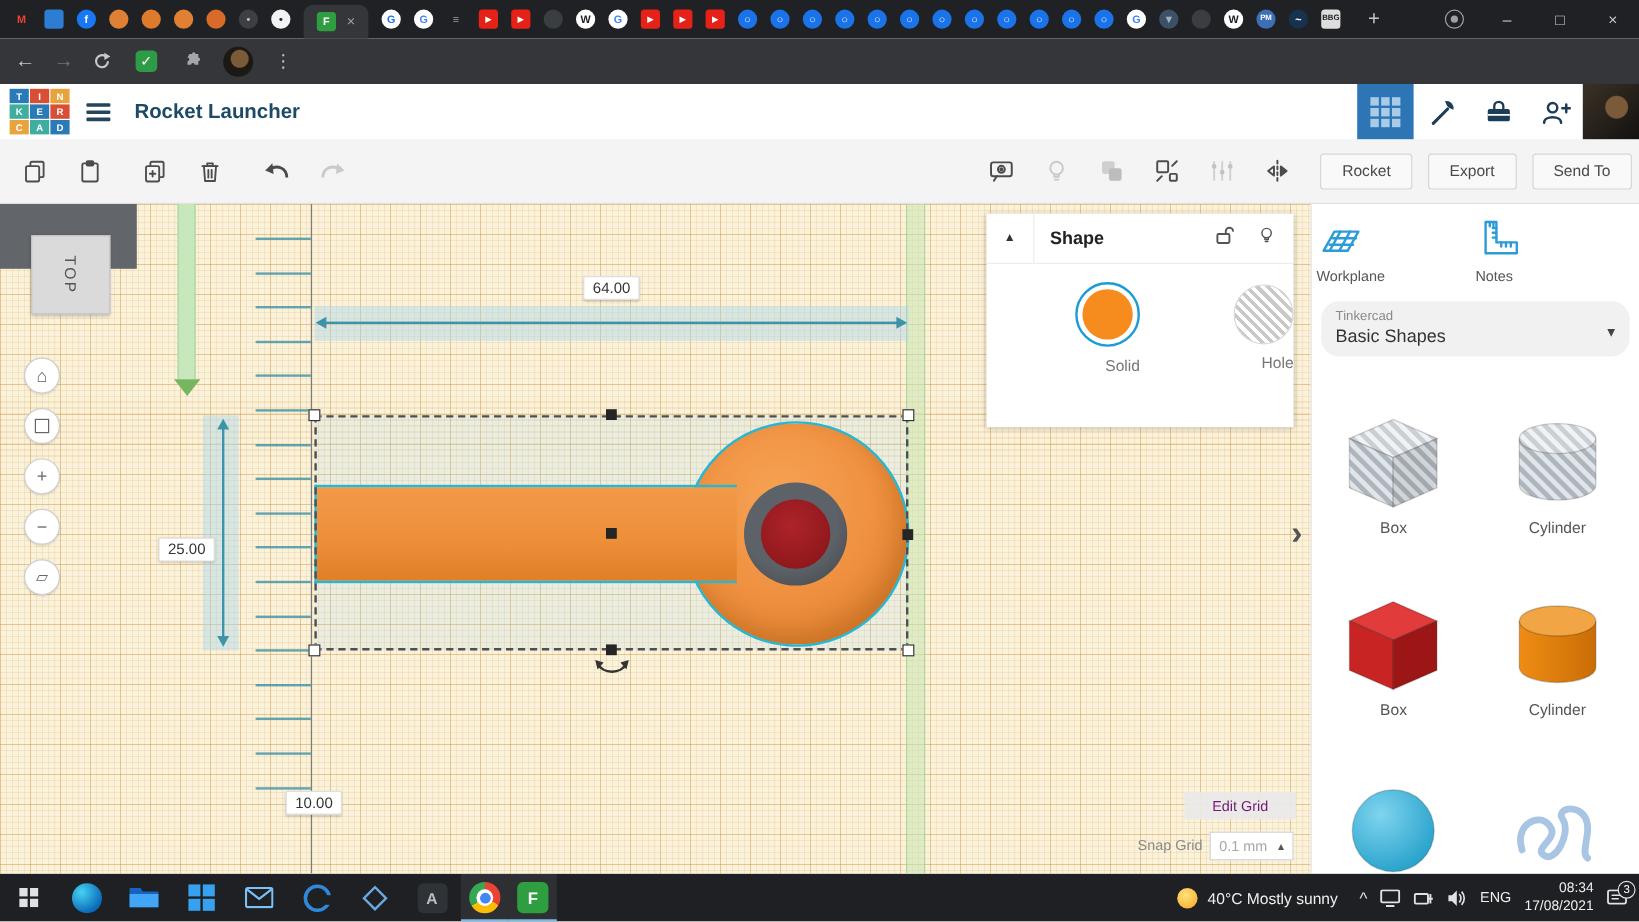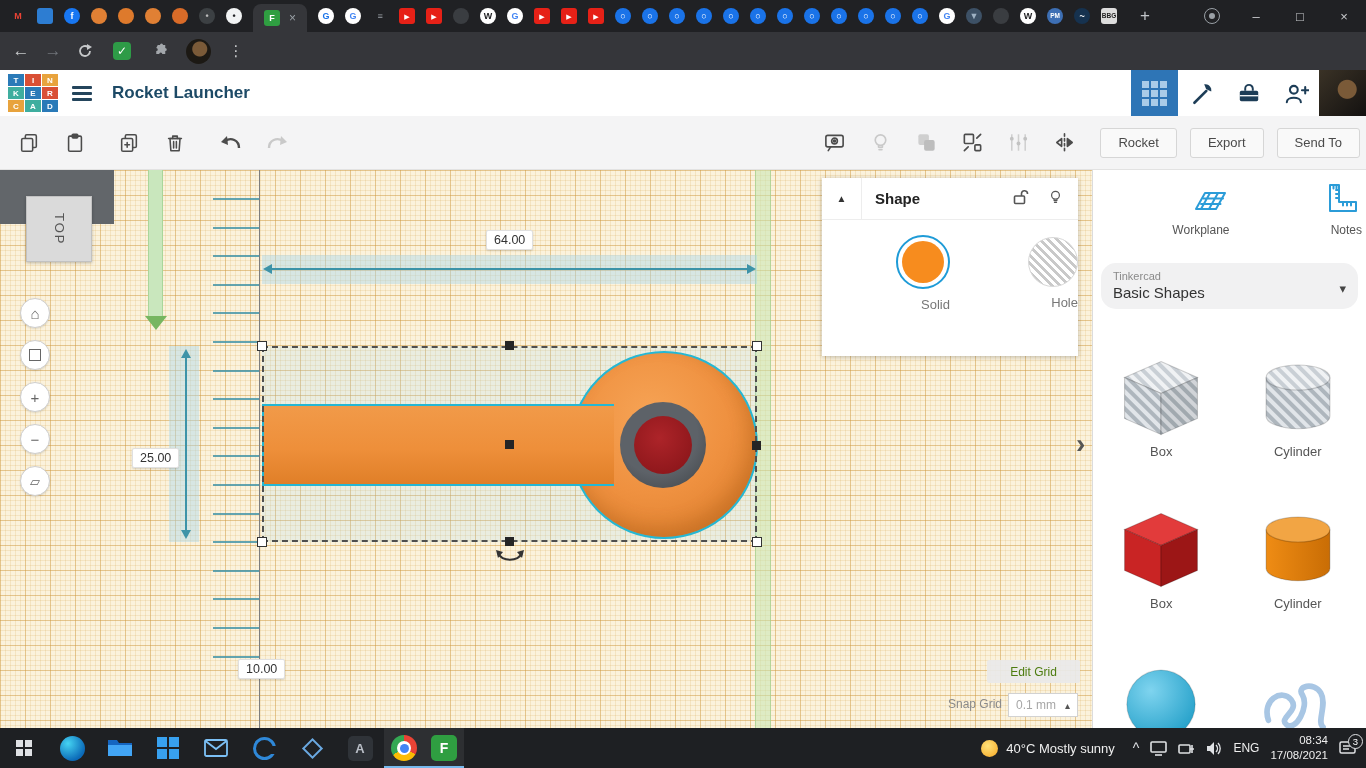--- a/index.html
+++ b/index.html
@@ -99,34 +99,34 @@
   .sp-opt{flex:1;display:flex;flex-direction:column;align-items:flex-end}
   #solid-ring{width:54px;height:54px;border-radius:50%;border:2px solid #1e9bd7;display:flex;align-items:center;justify-content:center;background:#fff}
   #solid-dot{width:42px;height:42px;border-radius:50%;background:#f78c1e}
   #hole-dot{width:50px;height:50px;border-radius:50%;border:1px solid #d8d8d8;
       background:repeating-linear-gradient(45deg,#fff 0 3px,#c9c9c9 3px 6px);margin-top:2px}
   .sp-lbl{margin-top:8px;font-size:13px;color:#777}
 
   
   #rpanel{width:274px;height:558px;background:#fff;border-left:1px solid #dcdcdc;overflow:hidden}
   #rtools{display:flex;padding:10px 4px 0}
-  .rtool{flex:1;display:flex;flex-direction:column;align-items:flex-end;gap:5px}
+  .rtool{flex:1;display:flex;flex-direction:column;align-items:flex-start;gap:5px}
   .rtool .lbl{font-size:12px;color:#555}
-  #libsel{margin:26px 8px 0;background:#f1f1f2;border-radius:15px;padding:7px 12px 8px;position:relative}
+  #libsel{margin:14px 8px 0;background:#f1f1f2;border-radius:15px;padding:7px 12px 8px;position:relative}
   #libsel .brand{font-size:11px;color:#8a8a8a}
   #libsel .sel{font-size:15px;color:#333;margin-top:2px}
   #libsel .caret{position:absolute;right:12px;top:18px;color:#444;font-size:13px}
   #gallery{display:grid;grid-template-columns:1fr 1fr;margin-top:48px;row-gap:42px;justify-items:center}
   .shape-item{display:flex;flex-direction:column;align-items:center;height:110px}
   .shape-item .lbl{font-size:13px;color:#555;margin-top:5px}
   .blueic{fill:none;stroke:#2b9cd8;stroke-width:2;stroke-linecap:round;stroke-linejoin:round}
 
   
   #editgrid-btn{position:absolute;left:987px;top:490px;width:93px;height:23px;background:rgba(233,233,233,.92);
-      border-radius:2px;color:#4d7c0f;font-size:12px;display:flex;align-items:center;justify-content:center}
+      border-radius:2px;color:#701a75;font-size:12px;display:flex;align-items:center;justify-content:center}
   #snap-label{position:absolute;left:880px;top:527px;width:122px;text-align:right;font-size:12px;color:#8a8a8a}
   #snap-dd{position:absolute;left:1008px;top:523px;width:70px;height:24px;background:#fff;border:1px solid #d2d2d2;
       display:flex;align-items:center;justify-content:space-between;padding:0 7px;font-size:12px;color:#a6a6a6}
   #snap-dd .caret{color:#555;font-size:10px}
   #panel-chevron{position:absolute;left:1076px;top:258px;font-size:28px;color:#555;font-weight:700}
 
   
   #taskbar{height:40px;background:#1e2023;display:flex;align-items:center;color:#eee}
   .tb-cell{width:48px;height:40px;display:flex;align-items:center;justify-content:center;flex:none}
   .tb-cell.sm{width:40px}

